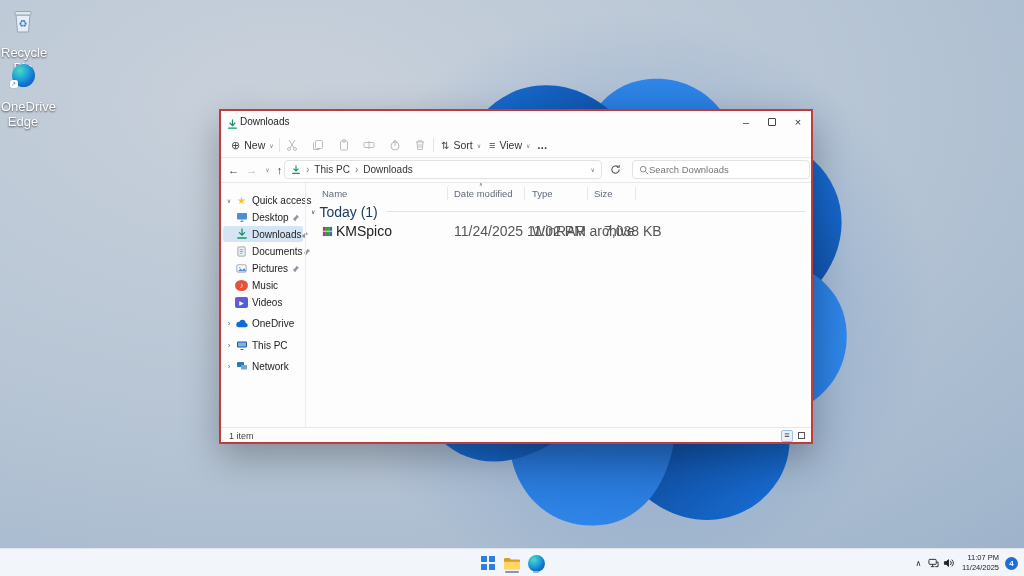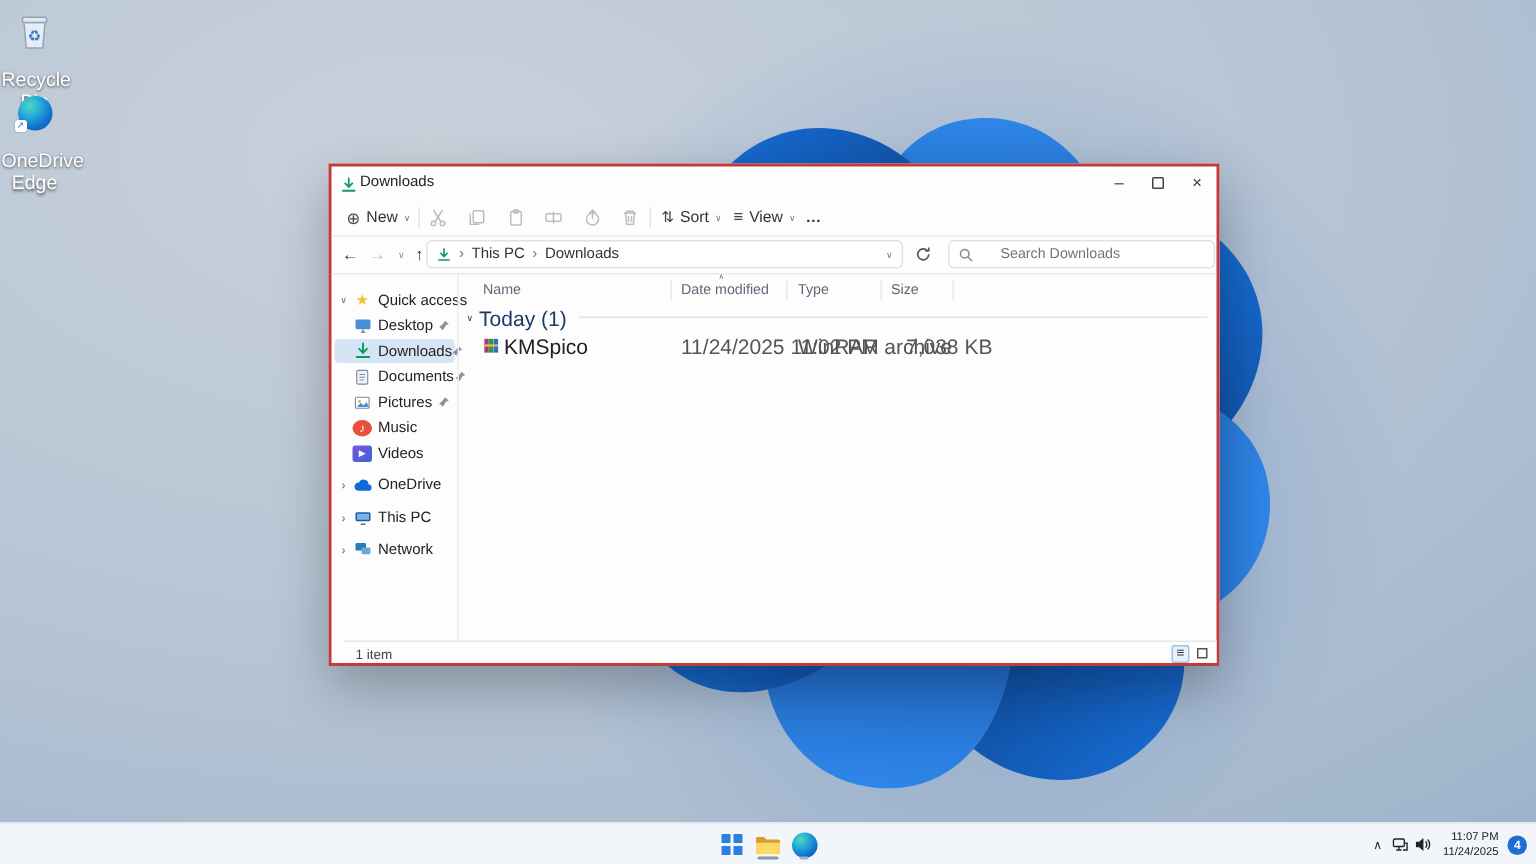--- a/index.html
+++ b/index.html
@@ -37,21 +37,21 @@
   .tb-sep { position:absolute; top:5px; width:1px; height:14px; background:#e3e3e3; }
 
   .addr-row { position:absolute; left:0; top:47px; right:0; height:24px; }
   .nav-btn { position:absolute; top:3px; width:17px; height:17px; display:flex; align-items:center; justify-content:center; font-size:11px; color:#333; }
   .nav-dis { color:#b4b8bd; }
   .addr-field { position:absolute; left:63px; top:2px; width:318px; height:19px; border:1px solid #e2e2e2; border-radius:4px;
     background:#fff; display:flex; align-items:center; font-size:10px; color:#333; padding:0 6px; }
   .crumb-sep { color:#777; margin:0 5px; font-size:10px; }
   .addr-chev { margin-left:auto; }
   .search-field { position:absolute; left:411px; top:2px; width:178px; height:19px; border:1px solid #e2e2e2; border-radius:4px;
-    background:#fff; display:flex; align-items:center; padding:0 6px; gap:18px; }
+    background:#fff; display:flex; align-items:center; padding:0 6px; gap:0; }
   .search-field input { border:none; outline:none; width:140px; font-size:9.5px; color:#666; font-family:"Liberation Sans",sans-serif; background:transparent; }
 
   
   .sidebar { position:absolute; left:0; top:72px; width:84px; bottom:15px; }
   .side-v-divider { position:absolute; left:84px; top:72px; bottom:15px; width:1px; background:#ececec; }
   .side-item { position:absolute; left:2px; width:80px; height:16px; display:flex; align-items:center; border-radius:3px; }
   .side-item .chev { width:12px; text-align:center; font-size:6px; color:#666; flex:0 0 12px; }
   .side-item .s-ico { width:13px; height:13px; flex:0 0 13px; display:flex; align-items:center; justify-content:center; margin-right:4px; }
   .side-item .s-lbl { font-size:10px; color:#222; white-space:nowrap; }
   .side-item .pin { margin-left:auto; margin-right:3px; }
@@ -63,21 +63,21 @@
   .col-head { position:absolute; top:5px; font-size:9.5px; color:#5f6a78; }
   .col-div { position:absolute; top:4px; width:1px; height:13px; background:#e8e8e8; }
   .sort-caret { position:absolute; top:-2px; font-size:5px; color:#5f6a78; }
   .group-row { position:absolute; top:22px; left:4px; right:6px; height:13px; display:flex; align-items:center; }
   .group-lbl { font-size:14px; color:#1c3a63; margin-left:4px; }
   .group-line { flex:1; height:1px; background:#e4e4e4; margin-left:8px; }
   .file-row { position:absolute; top:39px; left:0; right:6px; height:15px; }
   .cell { position:absolute; top:1px; font-size:14px; color:#555; white-space:nowrap; }
   .cell-name { color:#222; }
 
-  .statusbar { position:absolute; left:8px; right:0; bottom:0; height:15px; border-top:1px solid #e8e8e8; background:#fdfdfd; }
+  .statusbar { position:absolute; left:0; right:0; bottom:0; height:15px; border-top:1px solid #e8e8e8; background:#fdfdfd; }
   .status-txt { position:absolute; left:8px; top:2.5px; font-size:9px; color:#444; }
   .view-toggle { position:absolute; top:1.5px; width:12px; height:12px; display:flex; align-items:center; justify-content:center; }
   .vt-active { background:#e7f1fb; border:1px solid #9cc3e5; border-radius:2px; }
   .vt-box { width:7px; height:7px; border:1px solid #555; }
   .vt-lines { font-size:9px; color:#333; line-height:1; }
 
   
   #taskbar { position:absolute; left:0; bottom:0; width:1024px; height:28px; background:#f2f5fa; border-top:1px solid #e1e5ea; }
   .tb-app { position:absolute; top:3px; width:24px; height:22px; display:flex; align-items:center; justify-content:center; }
   .pill { position:absolute; bottom:1px; height:2px; border-radius:2px; background:#8a94a2; }

